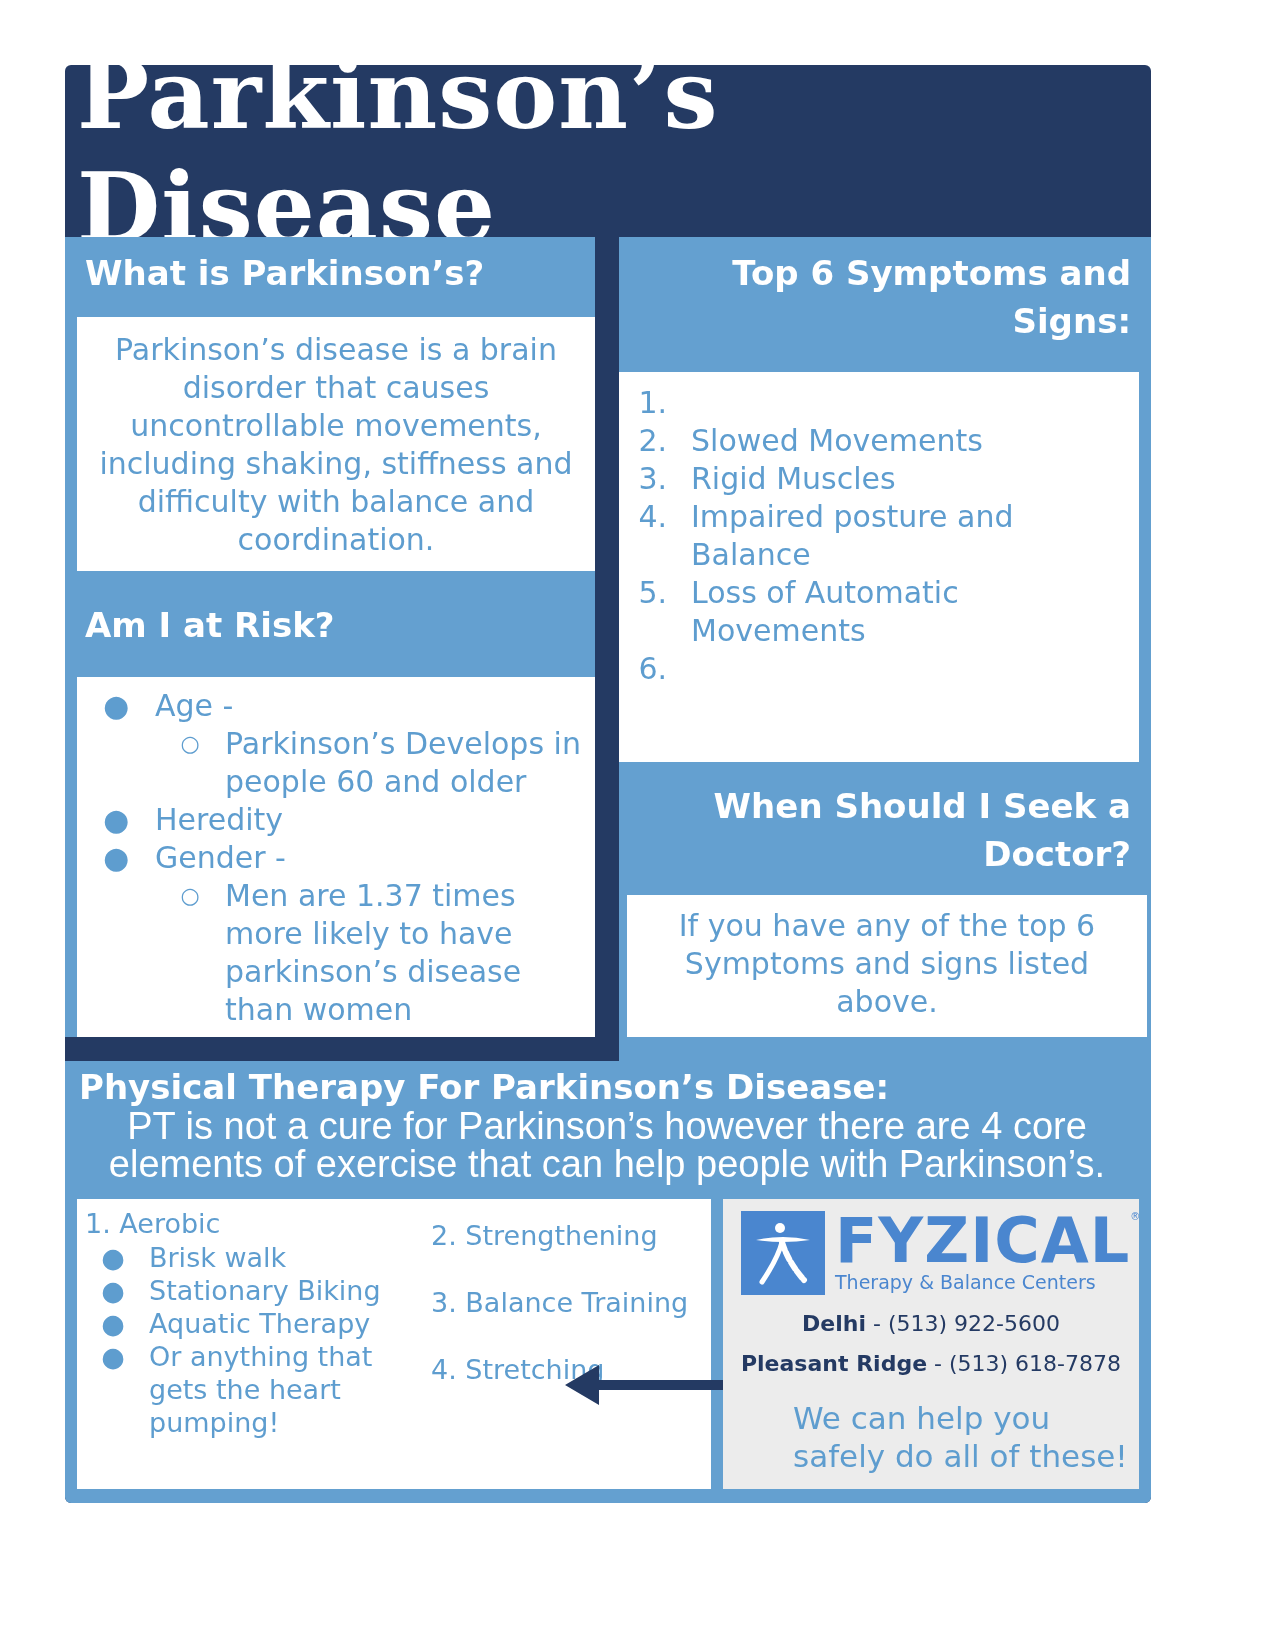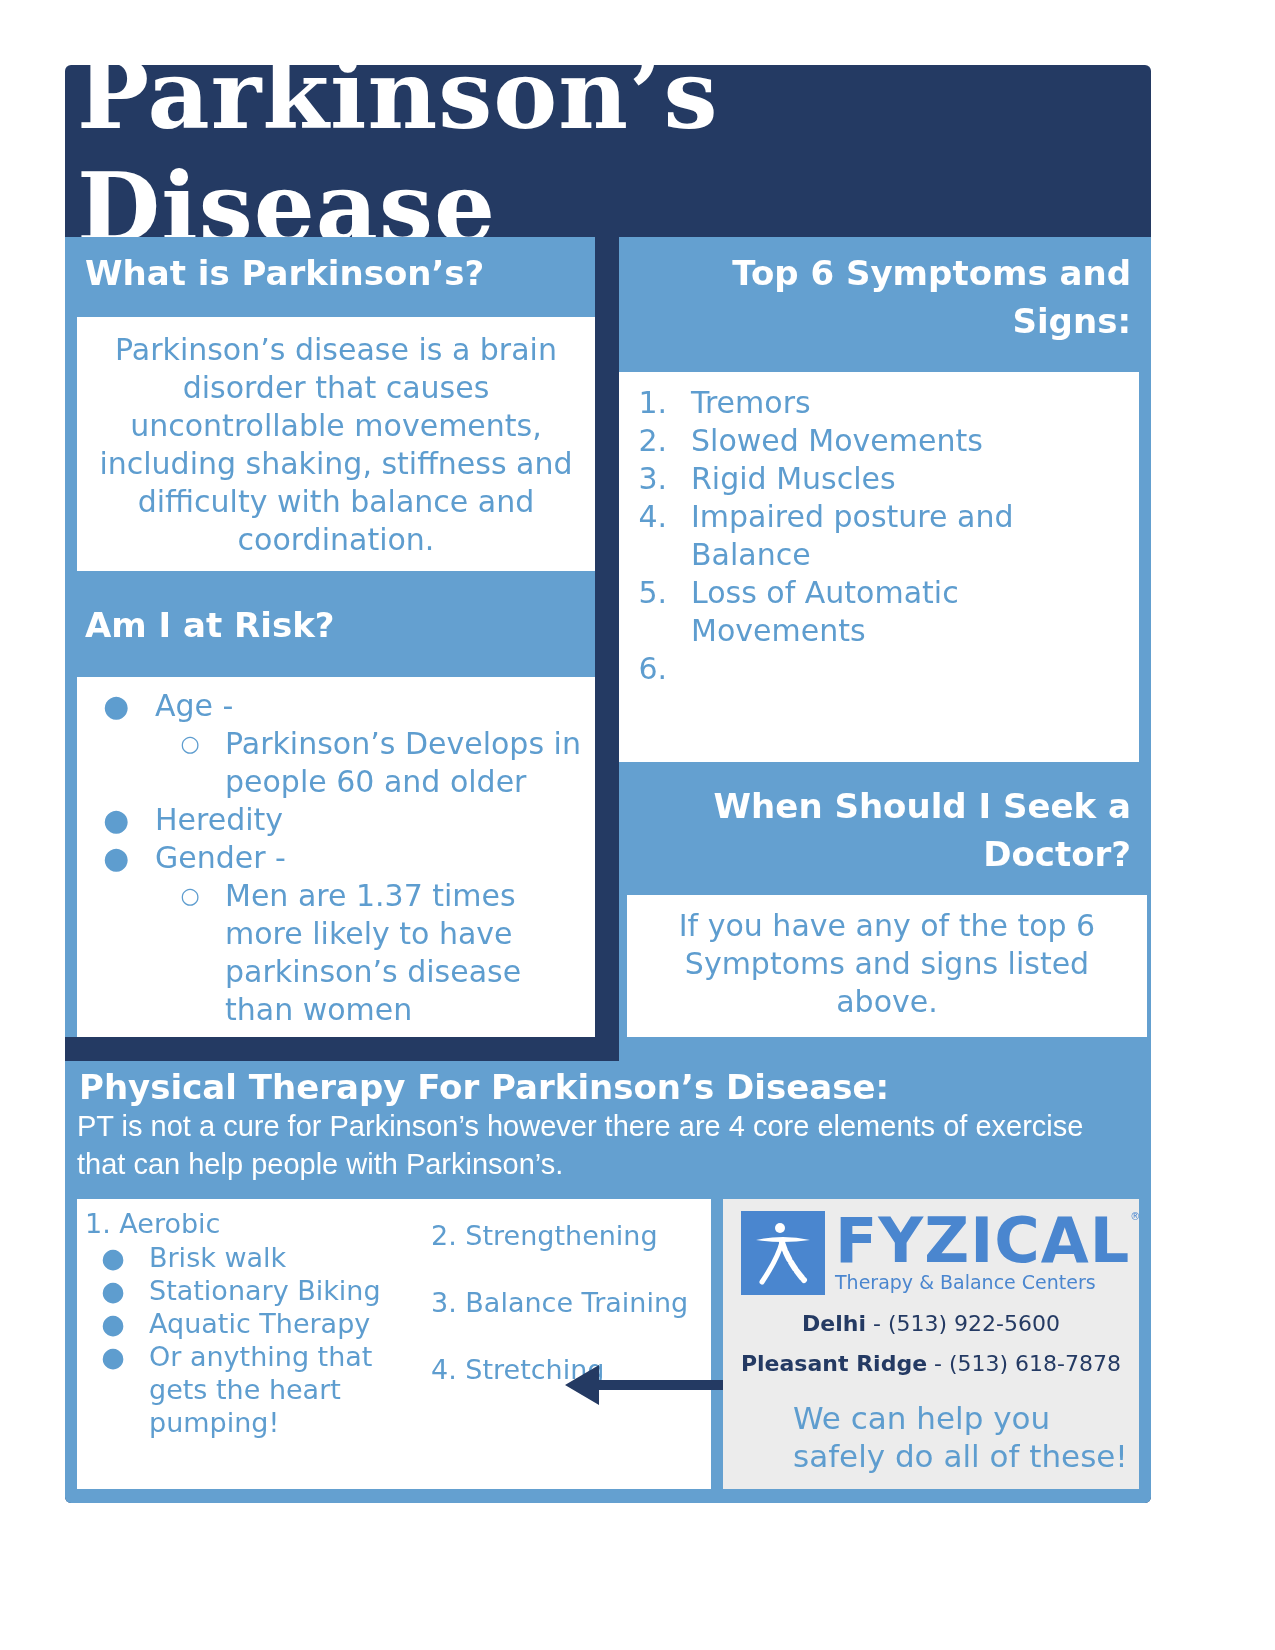--- a/index.html
+++ b/index.html
@@ -34,21 +34,21 @@
   .sym-row { display: flex; }
   .num { width: 48px; text-align: right; flex: none; }
   .sym-text { margin-left: 24px; flex: 1; }
 
   .doc-head { position: absolute; right: 20px; top: 545px; text-align: right; width: 480px; }
   .doc-box { left: 8px; top: 658px; width: 520px; height: 142px; text-align: center; font-size: 30px; line-height: 38px; padding: 12px 30px 0; }
 
   
   .pt-panel { left: 0; top: 996px; width: 1086px; height: 442px; border-radius: 0 0 6px 6px; }
   .pt-head { position: absolute; left: 14px; top: 2px; font-size: 34px; }
-  .pt-sub { position: absolute; right: 14px; top: 46px; width: 1060px; text-align: left; color: #ffffff; font-size: 29px; line-height: 38px; }
+  .pt-sub { position: absolute; right: 14px; top: 46px; width: 1060px; text-align: center; color: #ffffff; font-size: 38px; line-height: 38px; }
   .pt-box { left: 12px; top: 138px; width: 634px; height: 290px; font-size: 27px; line-height: 33px; }
   .aer-title { position: absolute; left: 8px; top: 8px; }
   .aer-list { position: absolute; left: 0; top: 42px; width: 340px; }
   .aer-row { display: flex; }
   .aer-bullet { width: 72px; text-align: center; flex: none; }
   .core-item { position: absolute; left: 354px; }
 
   .contact-box { left: 658px; top: 138px; width: 416px; height: 290px; background: #ececec; }
   .logo { position: absolute; left: 18px; top: 12px; display: flex; }
   .logo-mark { width: 84px; height: 84px; background: #4a86cf; display: flex; align-items: center; justify-content: center; }
@@ -98,21 +98,20 @@
         <span class="risk-text">Men are 1.37 times more likely to have parkinson’s disease than women</span>
       </div>
     </div>
   </div>
 
   <div class="panel right-col">
     <div class="head sym-head">Top 6 Symptoms and Signs:</div>
     <div class="box sym-box">
       <div class="sym-row">
           <span class="num">1.</span>
-          <span class="sym-text">Tremors</span>
         </div>
       <div class="sym-row">
           <span class="num">2.</span>
           <span class="sym-text">Slowed Movements</span>
         </div>
       <div class="sym-row">
           <span class="num">3.</span>
           <span class="sym-text">Rigid Muscles</span>
         </div>
       <div class="sym-row">

